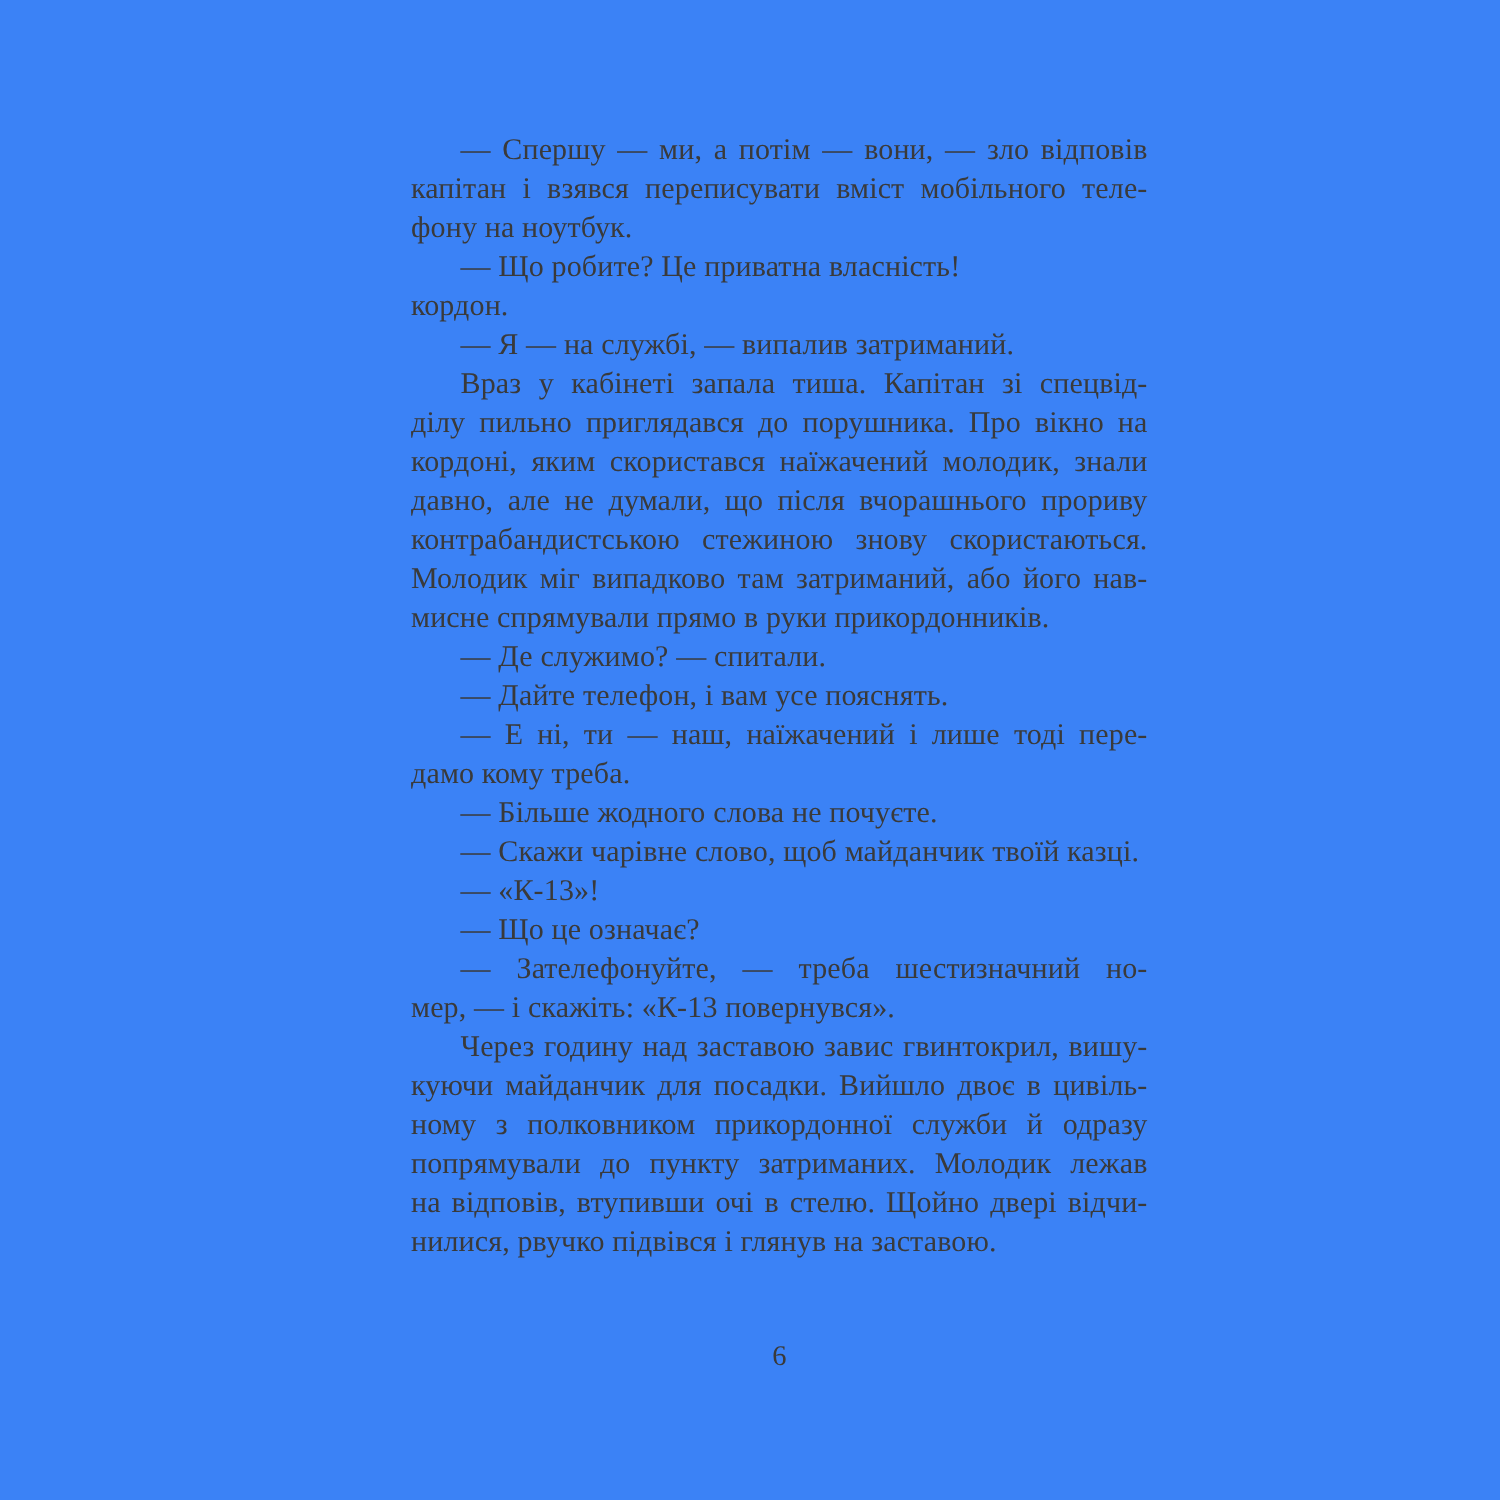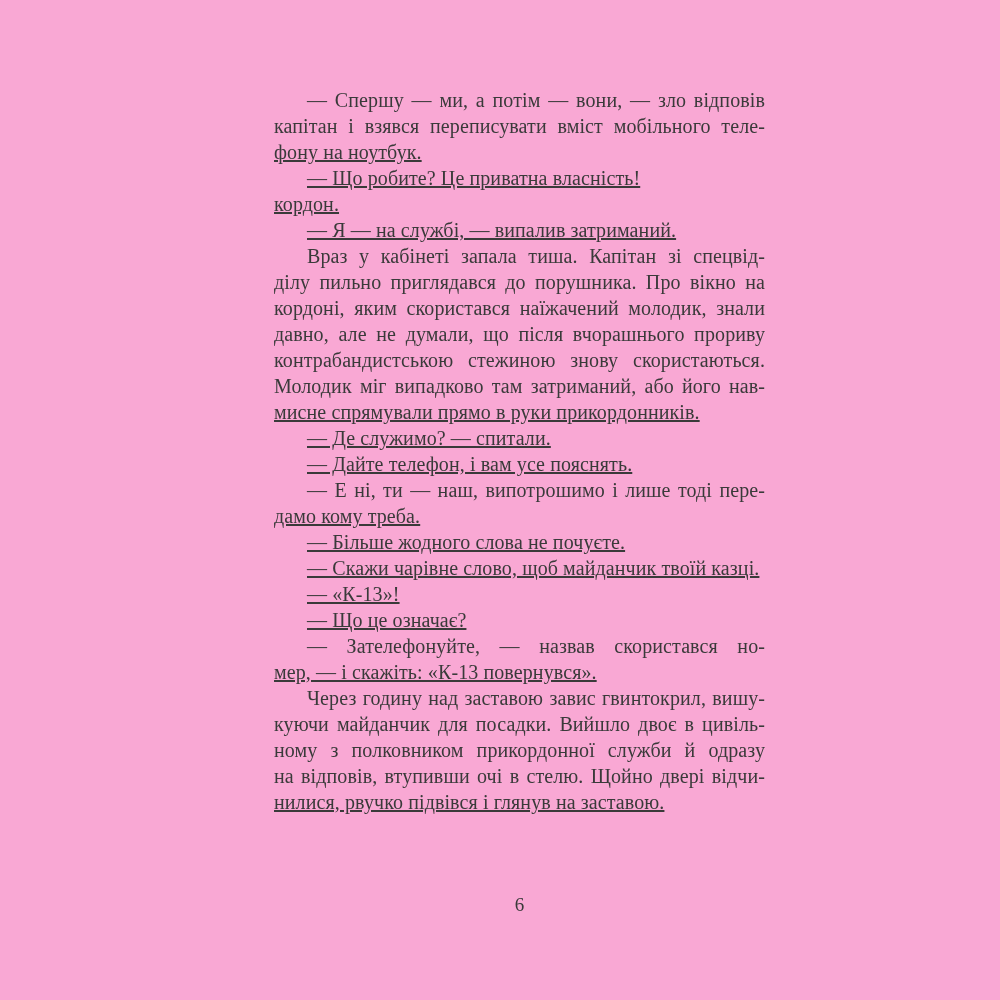--- a/index.html
+++ b/index.html
@@ -35,39 +35,38 @@
     margin: 0;
     padding: 0;
   }
   .line {
     text-align: justify;
     text-align-last: justify;
     white-space: normal;
   }
   .line.last {
     text-align-last: left;
-    text-decoration: underline;
   }
   .line.first {
     text-indent: 33px;
   }
   .page-number {
     position: absolute;
     left: 274px;
     top: 893px;
     width: 491px;
     text-align: center;
     font-size: 19px;
     line-height: 24px;
   }
 </style>
 </head>
 <body>
 
-<div class="page" style="background: #f9a8d4;">
+<div class="page" style="background: #3b82f6;">
   <div class="text-block" style="color: rgb(58, 58, 58);">
       <div class="paragraph">
         <div class="line first">— Спершу — ми, а потім — вони, — зло відповів</div>
         <div class="line">капітан і взявся переписувати вміст мобільного теле-</div>
         <div class="line last">фону на ноутбук.</div>
       </div>
       <div class="paragraph">
         <div class="line first last">— Що робите? Це приватна власність!</div>
       </div>
       <div class="paragraph">
@@ -85,41 +84,42 @@
         <div class="line">Молодик міг випадково там затриманий, або його нав-</div>
         <div class="line last">мисне спрямували прямо в руки прикордонників.</div>
       </div>
       <div class="paragraph">
         <div class="line first last">— Де служимо? — спитали.</div>
       </div>
       <div class="paragraph">
         <div class="line first last">— Дайте телефон, і вам усе пояснять.</div>
       </div>
       <div class="paragraph">
-        <div class="line first">— Е ні, ти — наш, випотрошимо і лише тоді пере-</div>
+        <div class="line first">— Е ні, ти — наш, наїжачений і лише тоді пере-</div>
         <div class="line last">дамо кому треба.</div>
       </div>
       <div class="paragraph">
         <div class="line first last">— Більше жодного слова не почуєте.</div>
       </div>
       <div class="paragraph">
         <div class="line first last">— Скажи чарівне слово, щоб майданчик твоїй казці.</div>
       </div>
       <div class="paragraph">
         <div class="line first last">— «К-13»!</div>
       </div>
       <div class="paragraph">
         <div class="line first last">— Що це означає?</div>
       </div>
       <div class="paragraph">
-        <div class="line first">— Зателефонуйте, — назвав скористався но-</div>
+        <div class="line first">— Зателефонуйте, — треба шестизначний но-</div>
         <div class="line last">мер, — і скажіть: «К-13 повернувся».</div>
       </div>
       <div class="paragraph">
         <div class="line first">Через годину над заставою завис гвинтокрил, вишу-</div>
         <div class="line">куючи майданчик для посадки. Вийшло двоє в цивіль-</div>
         <div class="line">ному з полковником прикордонної служби й одразу</div>
+        <div class="line">попрямували до пункту затриманих. Молодик лежав</div>
         <div class="line">на відповів, втупивши очі в стелю. Щойно двері відчи-</div>
         <div class="line last">нилися, рвучко підвівся і глянув на заставою.</div>
       </div>
     </div>
   <div class="page-number" style="color: rgb(58, 58, 58);">6</div>
 </div>
 
 </body></html>

